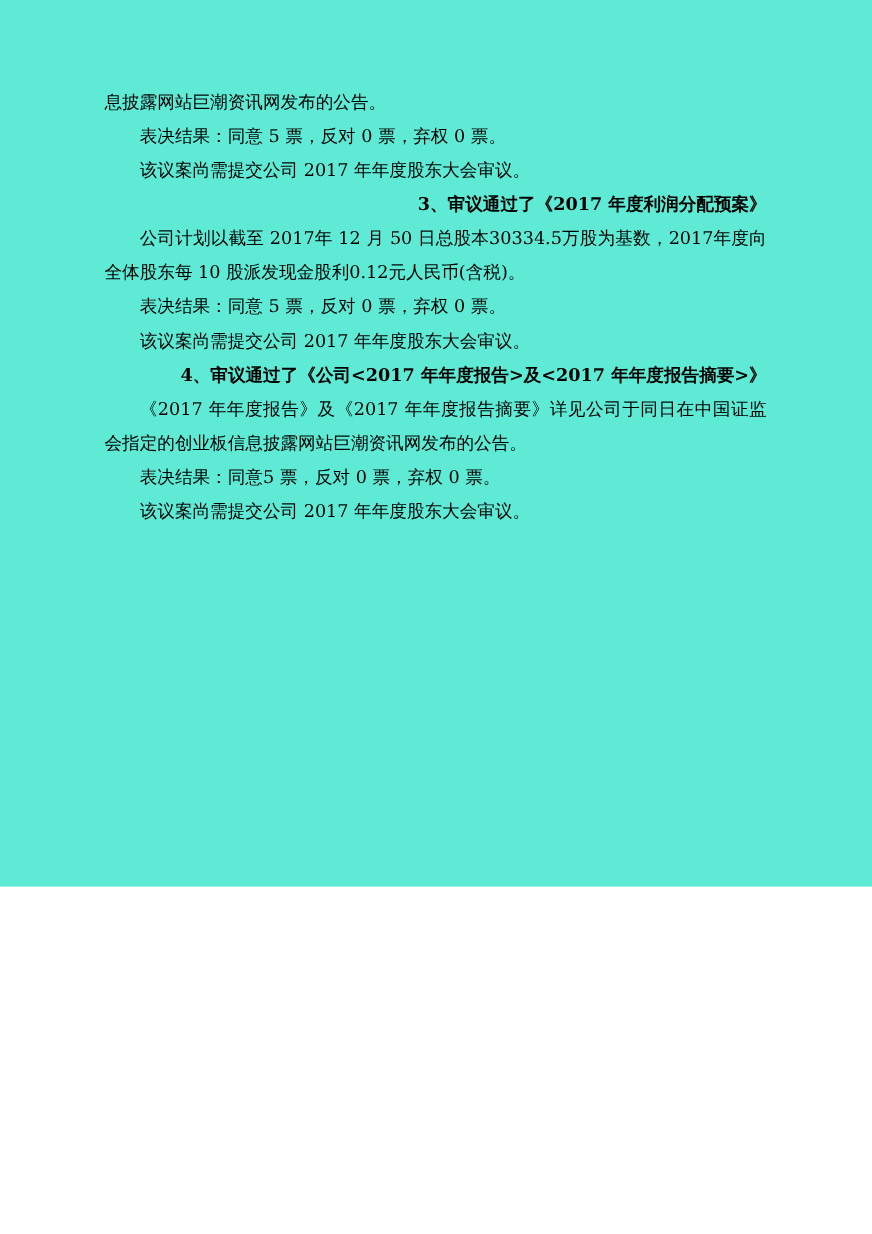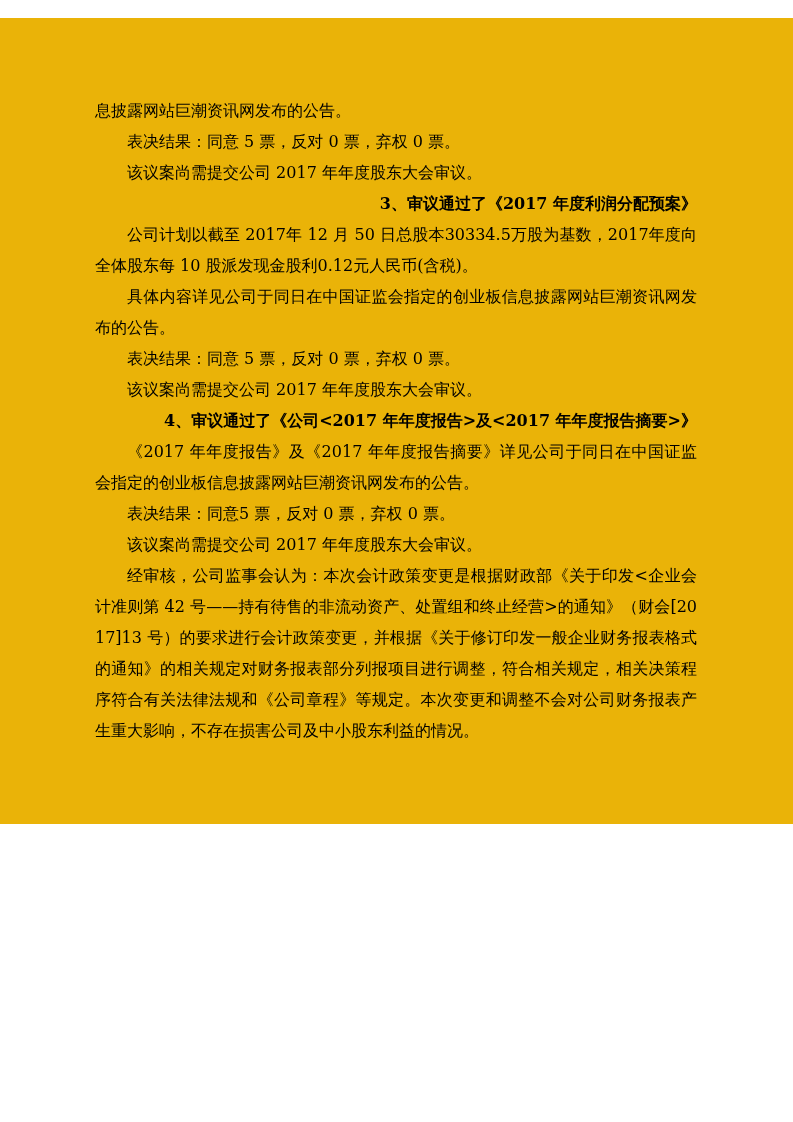--- a/index.html
+++ b/index.html
@@ -14,22 +14,21 @@
     overflow: hidden;
     font-family: "DejaVu Serif", "Liberation Serif", serif;
     color: #000000;
   }
   .doc-page {
     position: absolute;
     left: 0;
     top: 0;
     width: 793px;
     height: 806px;
-    background: #eab308;
-    margin-top: 18px;
+    background: #5eead4;
   }
   .doc-body {
     position: absolute;
     left: 95px;
     top: 77px;
     width: 602px;
     font-size: 16px;
     line-height: 31px;
     text-align: justify;
     word-break: break-all;
@@ -49,22 +48,20 @@
 </head>
 <body>
 
 <main class="doc-page">
   <section class="doc-body">
     <p class="para no-indent">息披露网站巨潮资讯网发布的公告。</p>
     <p class="para">表决结果：同意 5 票，反对 0 票，弃权 0 票。</p>
     <p class="para">该议案尚需提交公司 2017 年年度股东大会审议。</p>
     <p class="para heading">3、审议通过了《2017 年度利润分配预案》</p>
     <p class="para">公司计划以截至 2017年 12 月 50 日总股本30334.5万股为基数，2017年度向全体股东每 10 股派发现金股利0.12元人民币(含税)。</p>
-    <p class="para">具体内容详见公司于同日在中国证监会指定的创业板信息披露网站巨潮资讯网发布的公告。</p>
     <p class="para">表决结果：同意 5 票，反对 0 票，弃权 0 票。</p>
     <p class="para">该议案尚需提交公司 2017 年年度股东大会审议。</p>
     <p class="para heading">4、审议通过了《公司&lt;2017 年年度报告&gt;及&lt;2017 年年度报告摘要&gt;》</p>
     <p class="para">《2017 年年度报告》及《2017 年年度报告摘要》详见公司于同日在中国证监会指定的创业板信息披露网站巨潮资讯网发布的公告。</p>
     <p class="para">表决结果：同意5 票，反对 0 票，弃权 0 票。</p>
     <p class="para">该议案尚需提交公司 2017 年年度股东大会审议。</p>
-    <p class="para">经审核，公司监事会认为：本次会计政策变更是根据财政部《关于印发&lt;企业会计准则第 42 号——持有待售的非流动资产、处置组和终止经营&gt;的通知》（财会[2017]13 号）的要求进行会计政策变更，并根据《关于修订印发一般企业财务报表格式的通知》的相关规定对财务报表部分列报项目进行调整，符合相关规定，相关决策程序符合有关法律法规和《公司章程》等规定。本次变更和调整不会对公司财务报表产生重大影响，不存在损害公司及中小股东利益的情况。</p>
   </section>
 </main>
 
 </body></html>

